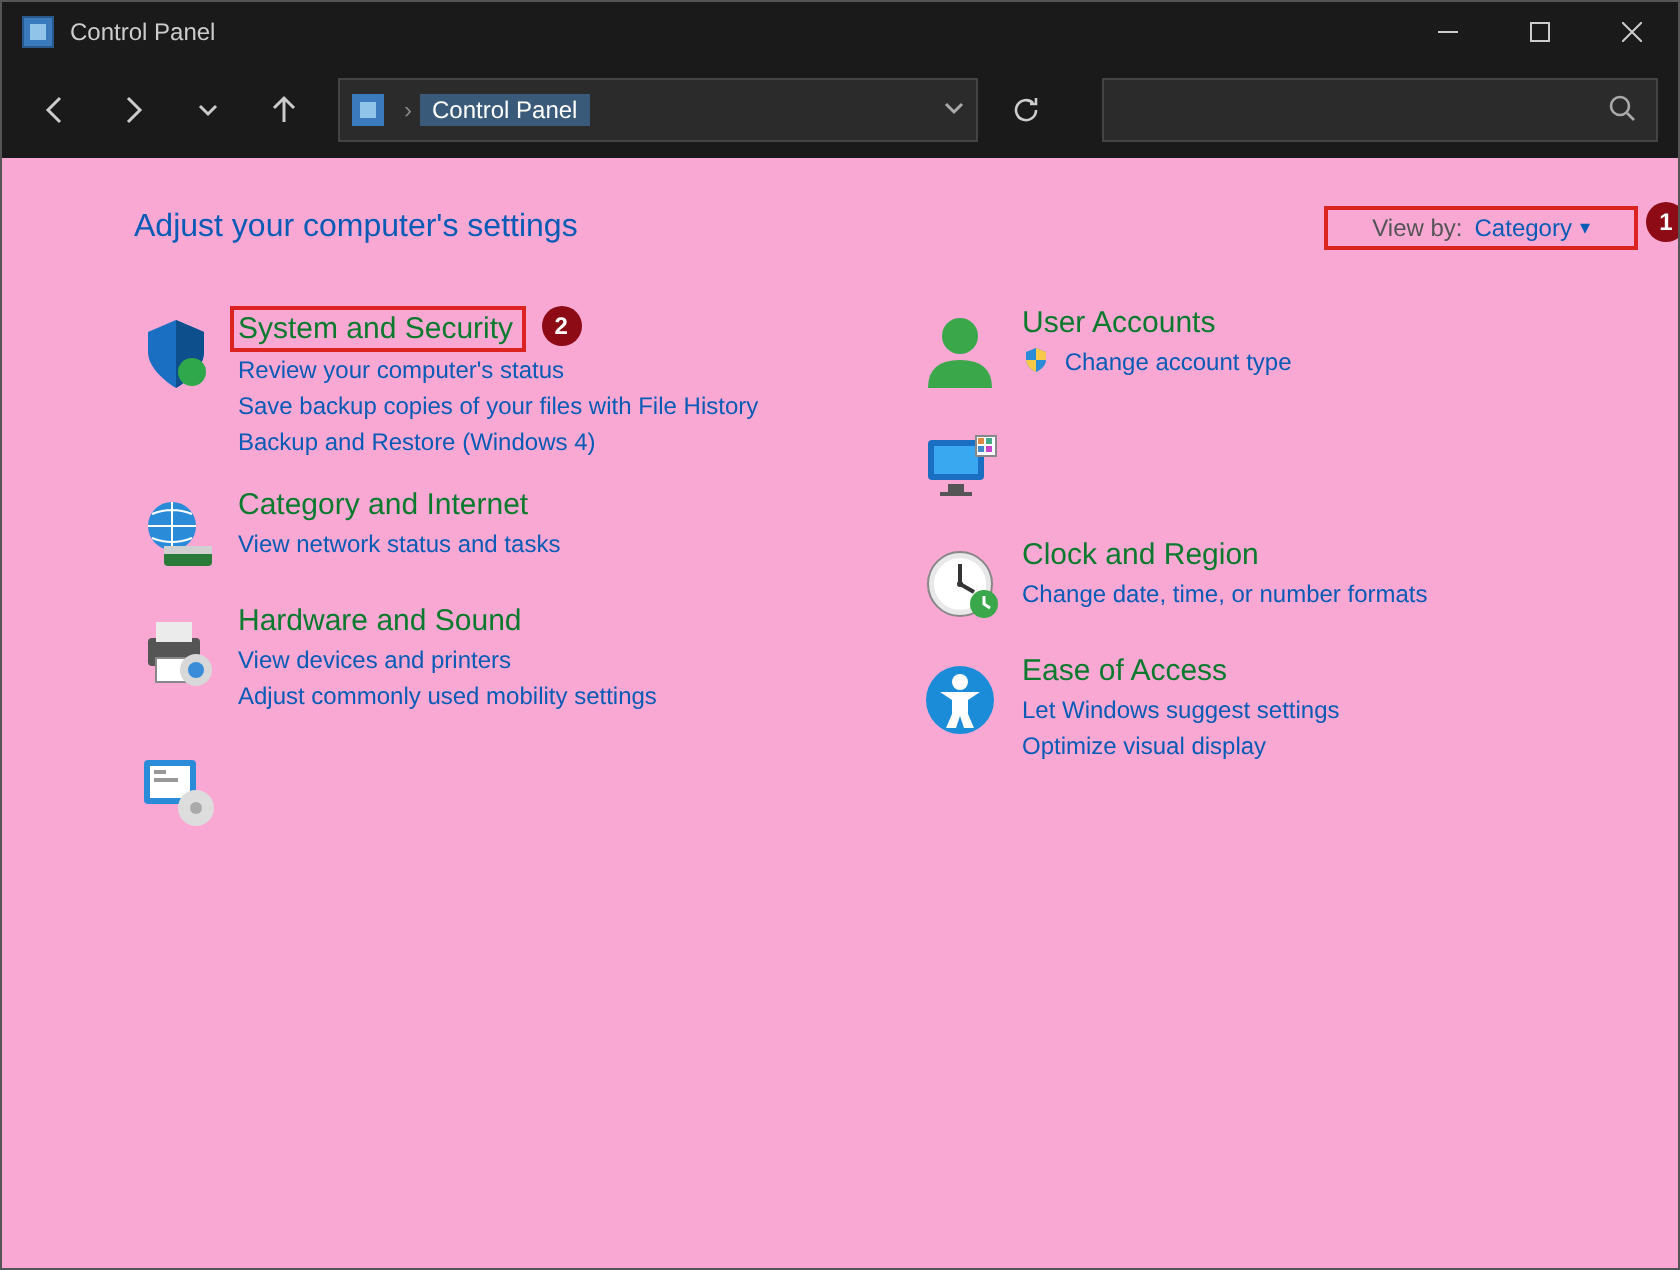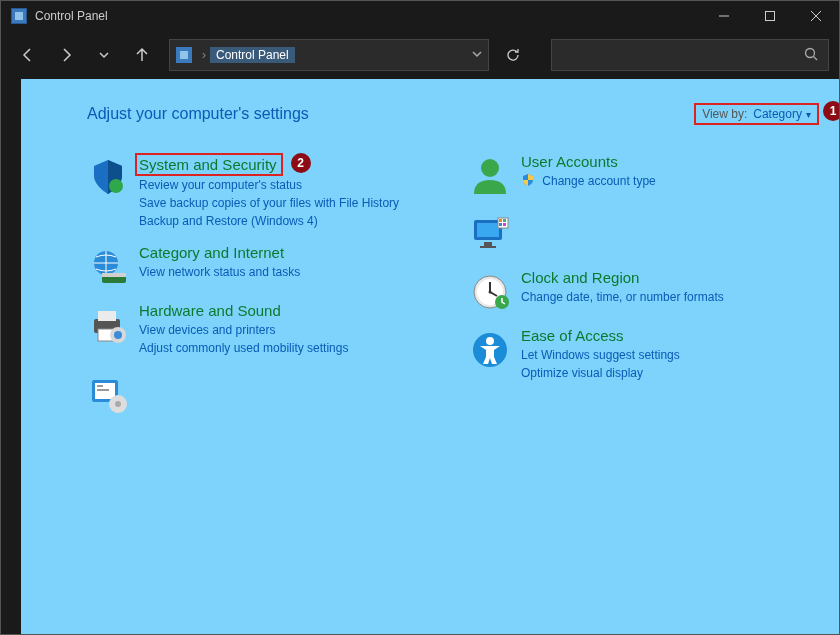--- a/index.html
+++ b/index.html
@@ -14,25 +14,25 @@
   .navbar { height: 48px; background: #1a1a1a; display: flex; align-items: center; padding: 0 10px; gap: 4px; }
   .nav-icon { width: 34px; height: 32px; display: flex; align-items: center; justify-content: center; color: #ccc; }
   .addr-bar { flex: 0 0 320px; height: 32px; background: #2b2b2b; border: 1px solid #444; margin-left: 6px; display: flex; align-items: center; padding: 0 6px; color: #ccc; position: relative; }
   .addr-icon { width: 16px; height: 16px; background: #3a7abd; margin-right: 6px; display: flex; align-items: center; justify-content: center; }
   .addr-icon::before { content: ""; width: 8px; height: 8px; background: #90c4e8; }
   .addr-sep { margin: 0 4px; color: #888; }
   .addr-bar .chev-down { margin-left: auto; color: #aaa; }
   .refresh-btn { width: 32px; height: 32px; display: flex; align-items: center; justify-content: center; color: #ccc; margin-left: 4px; }
   .search-bar { flex: 1; height: 32px; background: #2b2b2b; border: 1px solid #444; margin-left: 18px; display: flex; align-items: center; color: #ccc; position: relative; }
   .search-bar .mag { margin-left: auto; margin-right: 10px; color: #aaa; }
-  .content { background: #7dd3fc; height: 557px; overflow: auto; position: relative; margin-left: 20px; }
+  .content { background: #f9a8d4; height: 557px; overflow: auto; position: relative; }
   .inner { padding: 24px 20px 10px 66px; }
   .header-row { display: flex; align-items: center; margin-bottom: 28px; position: relative; }
   .page-title { font-size: 16px; color: #0a5bb5; font-weight: 400; }
-  .viewby { margin-left: auto; font-size: 12px; color: #555; display: flex; align-items: center; border: 2px solid #d22; padding: 2px 6px; }
+  .viewby { margin-left: auto; font-size: 12px; color: #555; display: flex; align-items: center; border: 2px solid #d22; padding: 2px 22px; }
   .viewby .val { color: #0a5bb5; margin-left: 6px; display: flex; align-items: center; }
   .viewby .val::after { content: "▾"; margin-left: 4px; font-size: 10px; }
   .columns { display: flex; gap: 32px; }
   .col { flex: 1; }
   .category { display: flex; margin-bottom: 14px; }
   .cat-icon { width: 42px; height: 42px; flex-shrink: 0; margin-right: 10px; margin-top: 2px; display: flex; align-items: center; justify-content: center; }
   .cat-body { flex: 1; }
   .cat-title { font-size: 15px; color: #0c7a2e; margin-bottom: 2px; cursor: pointer; }
   .cat-link { font-size: 12px; color: #0a5bb5; display: block; line-height: 1.5; cursor: pointer; }
   .highlight-box { border: 2px solid #d22; display: inline-block; padding: 1px 4px 1px 2px; margin-left: -4px; }

